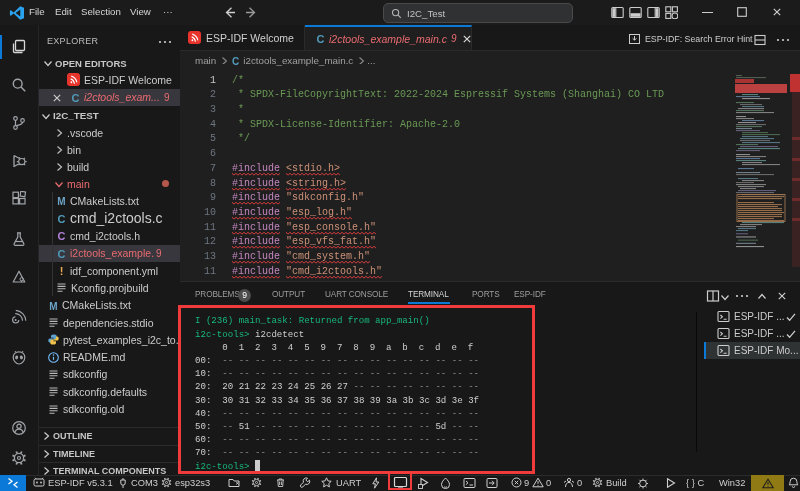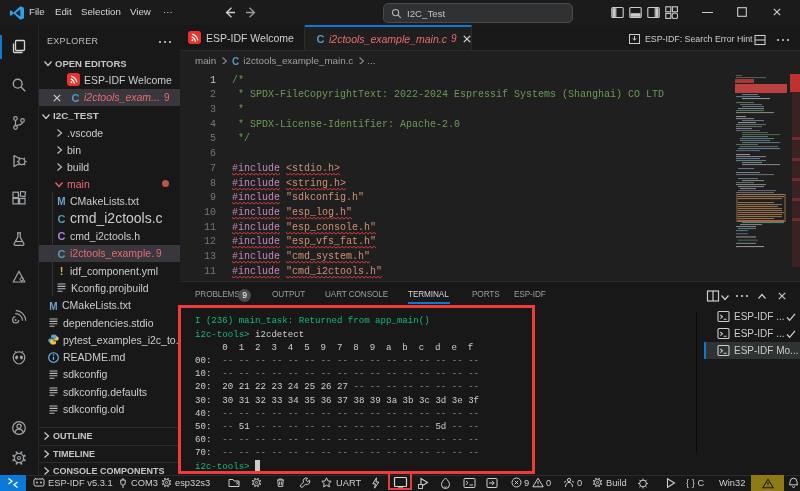--- a/index.html
+++ b/index.html
@@ -351,21 +351,21 @@
     <svg width="10" height="10" viewBox="0 0 10 10" style="">
       <path d="M3.5 1.5 L7.5 5 L3.5 8.5" fill="none" stroke="#cccccc" stroke-width="1.2"></path>
     </svg>
     <span style="margin-left:2px;font-size:9px;font-weight:bold;color:#c7c7c7;">TIMELINE</span>
   </div>
 <div class="abs row" style="left:39px;top:462.0px;width:141px;height:17px;">
     <span style="display:inline-block;width:2px;flex:none;"></span>
     <svg width="10" height="10" viewBox="0 0 10 10" style="">
       <path d="M3.5 1.5 L7.5 5 L3.5 8.5" fill="none" stroke="#cccccc" stroke-width="1.2"></path>
     </svg>
-    <span style="margin-left:2px;font-size:9px;font-weight:bold;color:#c7c7c7;">CONSOLE COMPONENTS</span>
+    <span style="margin-left:2px;font-size:9px;font-weight:bold;color:#c7c7c7;">TERMINAL COMPONENTS</span>
   </div>
 <div class="abs" style="left:39px;top:427px;width:141px;height:1px;background:#2b2b2b;"></div>
 <div class="abs" style="left:39px;top:444.5px;width:141px;height:1px;background:#2b2b2b;"></div>
 <div class="abs" style="left:39px;top:462px;width:141px;height:1px;background:#2b2b2b;"></div>
 <div class="abs" style="left:180px;top:25px;width:620px;height:256px;background:#1f1f1f;"></div>
 <div class="abs" style="left:180px;top:25px;width:620px;height:25px;background:#181818;border-bottom:1px solid #2b2b2b;"></div>
 <div class="abs row" style="left:180px;top:25px;width:124px;height:25px;background:#181818;border-right:1px solid #2b2b2b;">
     <span style="display:inline-block;width:8px;flex:none;"></span>
     <svg width="13" height="13" viewBox="0 0 13 13" style="">
       <rect width="13" height="13" rx="3" fill="#E7352C"></rect>

